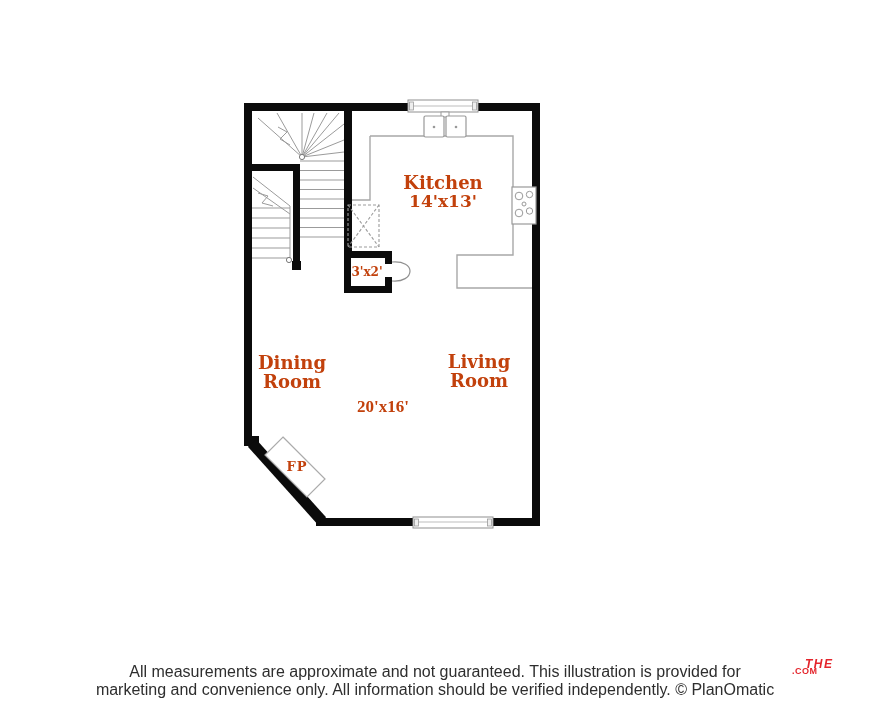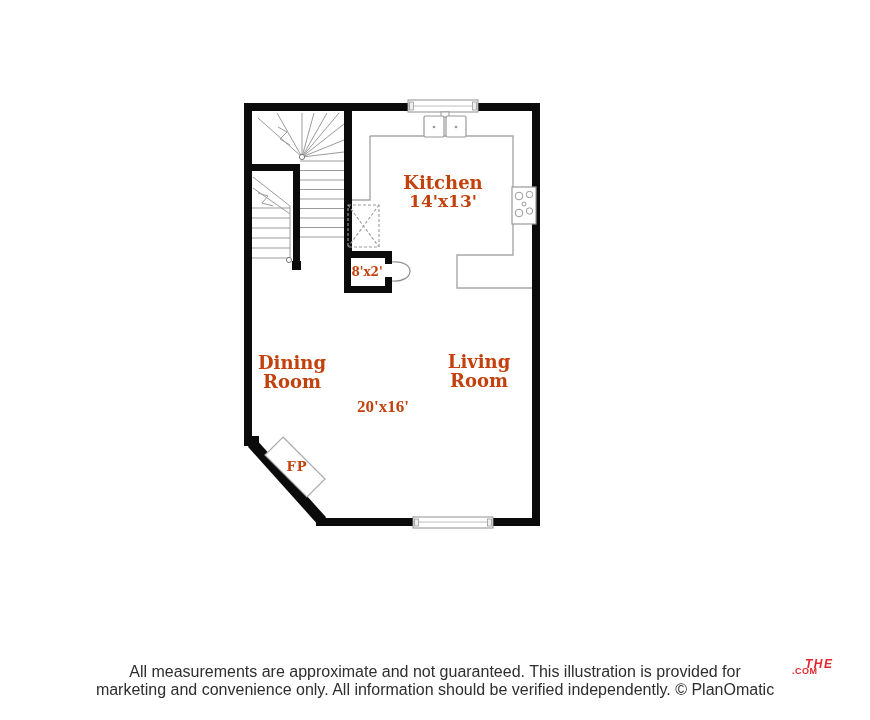--- a/index.html
+++ b/index.html
@@ -143,21 +143,21 @@
     <div class="room-name">Room</div>
   </div>
 
   <div class="room-label" style="left:479px;top:371px;">
     <div class="room-name">Living</div>
     <div class="room-name">Room</div>
   </div>
 
   <div class="room-label room-dims" style="left:383px;top:406px;font-family:Liberation Serif, serif;">20'x16'</div>
 
-  <div class="room-label closet-dims" style="left:367px;top:272px;">8'x2'</div>
+  <div class="room-label closet-dims" style="left:367px;top:272px;">3'x2'</div>
 
   <div class="room-label fp-label" style="left:297px;top:466px;">FP</div>
 
   <div class="footer">
     <div>All measurements are approximate and not guaranteed. This illustration is provided for</div>
     <div>marketing and convenience only. All information should be verified independently. © PlanOmatic</div>
   </div>
 
   <div class="mls-logo">
     <div class="mls-the">THE</div>

